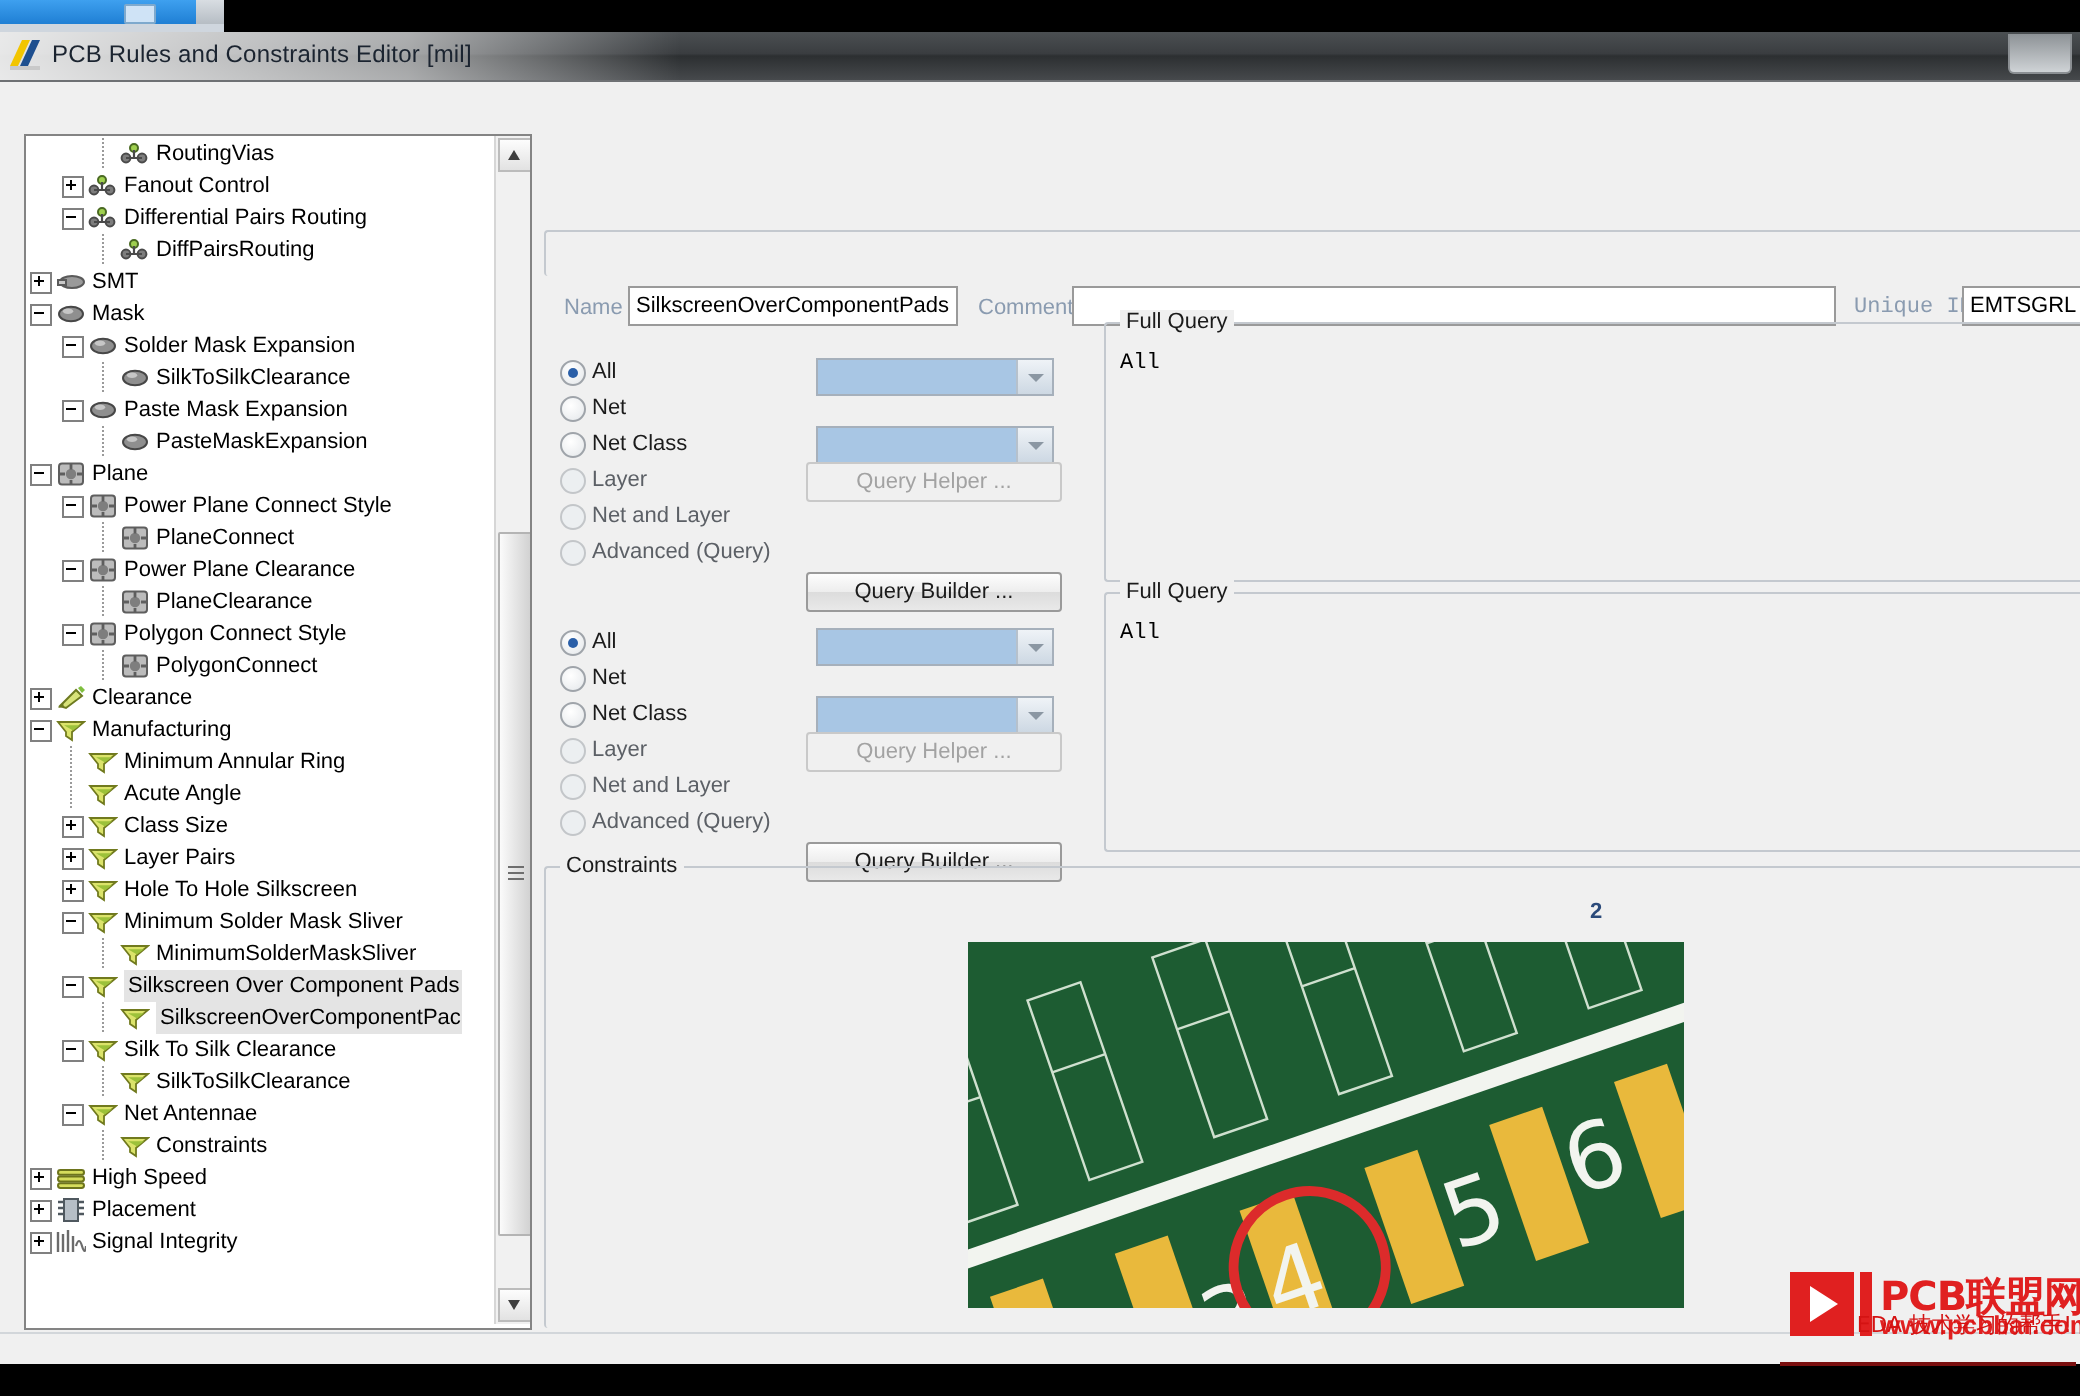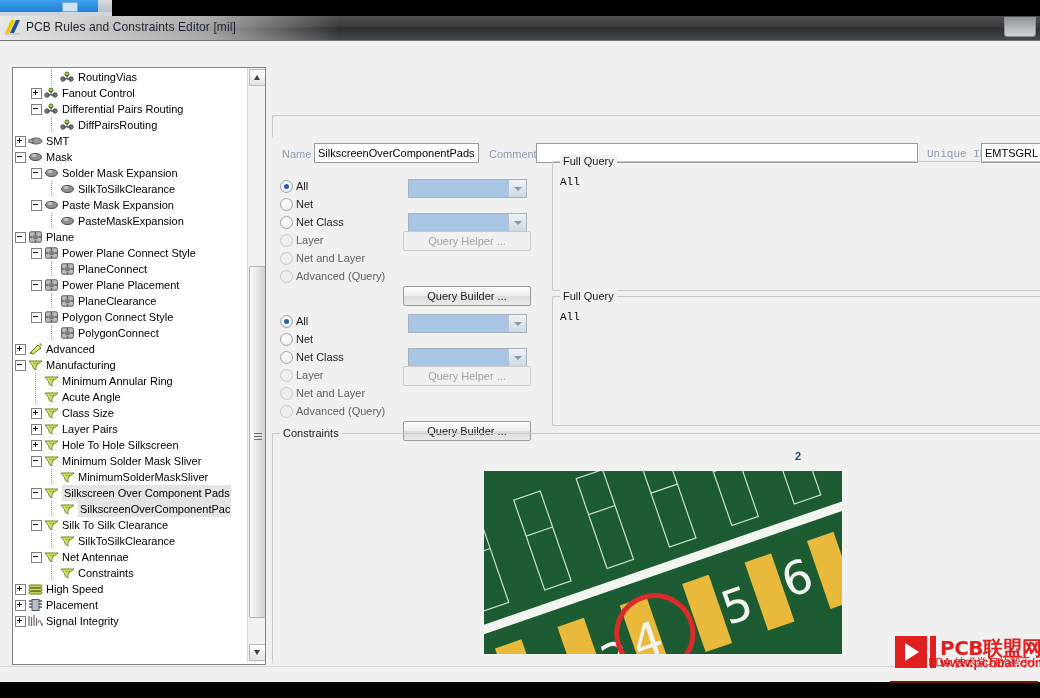--- a/index.html
+++ b/index.html
@@ -262,21 +262,21 @@
               </svg></span>
             <span class="lbl">PlaneConnect</span>
           </div>
           <div class="tnode" style="left: 30px; top: 209px;">
             <span class="exp"></span>
             <span class="ic"><svg width="15" height="12" viewBox="0 0 15 12">
                 <rect x="1.5" y="0.8" width="12" height="10.4" rx="1.5" fill="#bcbcbc" stroke="#5e5e5e"></rect>
                 <circle cx="7.5" cy="6" r="2.6" fill="#7e7e7e"></circle>
                 <path d="M7.5 0.8 v3 M7.5 9 v2.2 M1.5 6 h3 M10.5 6 h3" stroke="#5e5e5e" stroke-width="1.4"></path>
               </svg></span>
-            <span class="lbl">Power Plane Placement</span>
+            <span class="lbl">Power Plane Clearance</span>
           </div>
           <div class="tnode" style="left: 46px; top: 225px;">
             <span class="dot"></span>
             <span class="ic"><svg width="15" height="12" viewBox="0 0 15 12">
                 <rect x="1.5" y="0.8" width="12" height="10.4" rx="1.5" fill="#bcbcbc" stroke="#5e5e5e"></rect>
                 <circle cx="7.5" cy="6" r="2.6" fill="#7e7e7e"></circle>
                 <path d="M7.5 0.8 v3 M7.5 9 v2.2 M1.5 6 h3 M10.5 6 h3" stroke="#5e5e5e" stroke-width="1.4"></path>
               </svg></span>
             <span class="lbl">PlaneClearance</span>
           </div>
@@ -298,21 +298,21 @@
               </svg></span>
             <span class="lbl">PolygonConnect</span>
           </div>
           <div class="tnode" style="left: 14px; top: 273px;">
             <span class="exp plus"></span>
             <span class="ic"><svg width="15" height="12" viewBox="0 0 15 12">
                 <path d="M2 10 L10 2 L13 5 L5 11 Z" fill="#d8e37a" stroke="#6d7a20"></path>
                 <path d="M1 11 L4 10.5 L3.5 8.5 Z" fill="#6d7a20"></path>
                 <path d="M11 1 l1.5-1 2 2 -1.5 1.5 z" fill="#7fbf3f"></path>
               </svg></span>
-            <span class="lbl">Advanced</span>
+            <span class="lbl">Clearance</span>
           </div>
           <div class="tnode" style="left: 14px; top: 289px;">
             <span class="exp"></span>
             <span class="ic"><svg width="15" height="12" viewBox="0 0 15 12">
                 <path d="M1 2 L14 2 L8 7 L8 11 L5 9 L5 7 Z" fill="#dbe36a" stroke="#717a1e" stroke-width="0.9"></path>
                 <path d="M4 3.6 L12 3.6 L8.5 6.2 Z" fill="#9cc13a"></path>
               </svg></span>
             <span class="lbl">Manufacturing</span>
           </div>
           <div class="tnode" style="left: 30px; top: 305px;">

